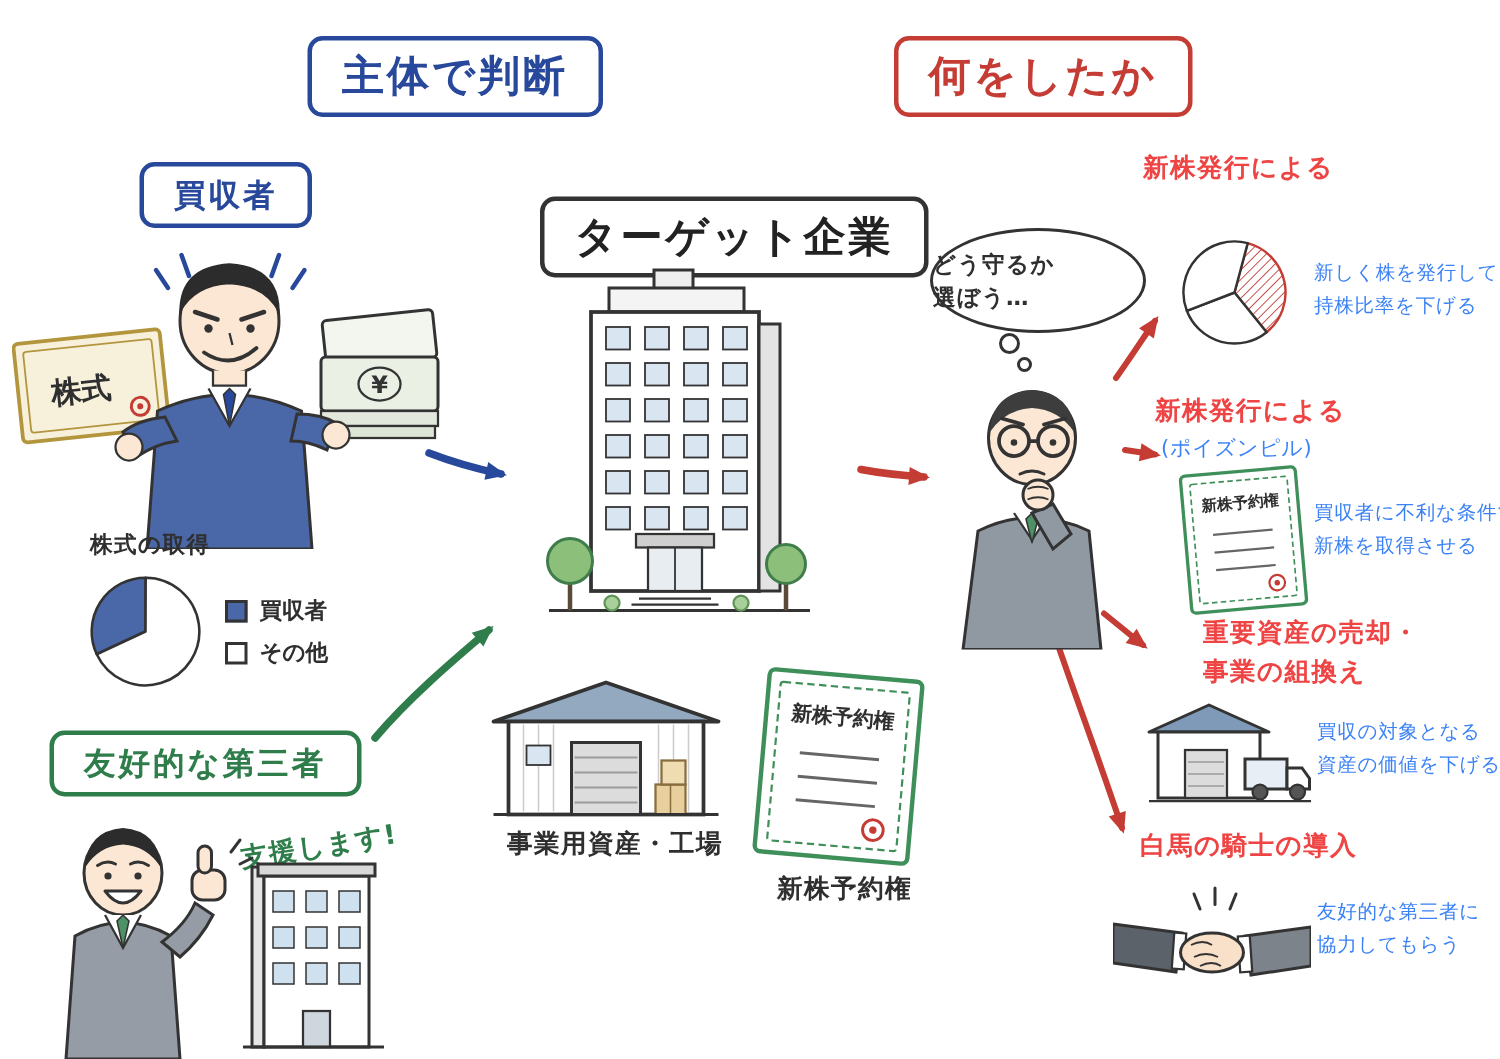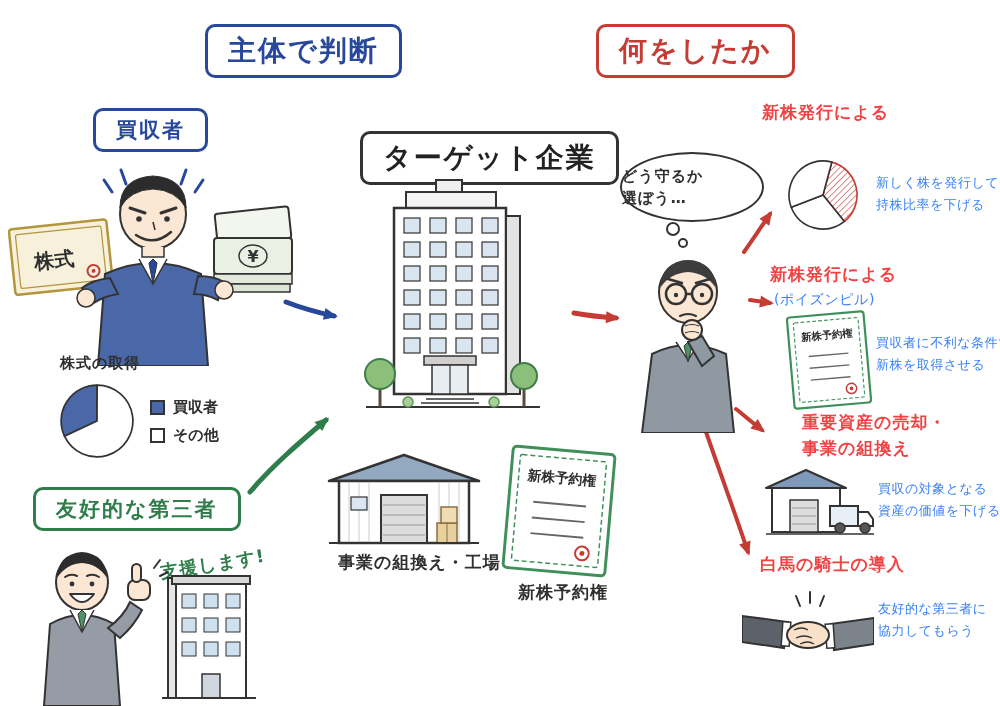--- a/index.html
+++ b/index.html
@@ -250,21 +250,21 @@
     </g>
     <rect x="26" y="50" width="16" height="13" fill="#d9e5f0" stroke="#333" stroke-width="1.2"></rect>
     <g>
       <rect x="112" y="76" width="20" height="20" fill="#e8cf9e" stroke="#8a6d3f" stroke-width="1.5"></rect>
       <rect x="116" y="60" width="16" height="16" fill="#efdcb2" stroke="#8a6d3f" stroke-width="1.5"></rect>
       <line x1="122" y1="76" x2="122" y2="96" stroke="#8a6d3f" stroke-width="1"></line>
     </g>
     <line x1="4" y1="96" x2="154" y2="96" stroke="#333" stroke-width="2"></line>
   </svg>
   <div class="caption" style="left:338px;top:551px;">
-    <span>事業の組換え・工場</span>
+    <span>事業用資産・工場</span>
   </div>
 
   <svg class="abs" style="left:505px;top:447px;transform:rotate(5deg)" width="108" height="128" viewBox="0 0 110 130">
     <rect x="3" y="3" width="104" height="124" rx="4" fill="#fff" stroke="#3f8f5a" stroke-width="3"></rect>
     <rect x="11" y="11" width="88" height="108" rx="2" fill="none" stroke="#3f8f5a" stroke-width="1.5" stroke-dasharray="5 3"></rect>
     <text x="55" y="36" text-anchor="middle" font-size="14" font-weight="bold" fill="#2f2f2f">新株予約権</text>
     <line x1="28" y1="58" x2="82" y2="58" stroke="#666" stroke-width="2"></line>
     <line x1="28" y1="74" x2="82" y2="74" stroke="#666" stroke-width="2"></line>
     <line x1="28" y1="90" x2="82" y2="90" stroke="#666" stroke-width="2"></line>
     <circle cx="82" cy="106" r="7" fill="none" stroke="#c43c34" stroke-width="2"></circle>

